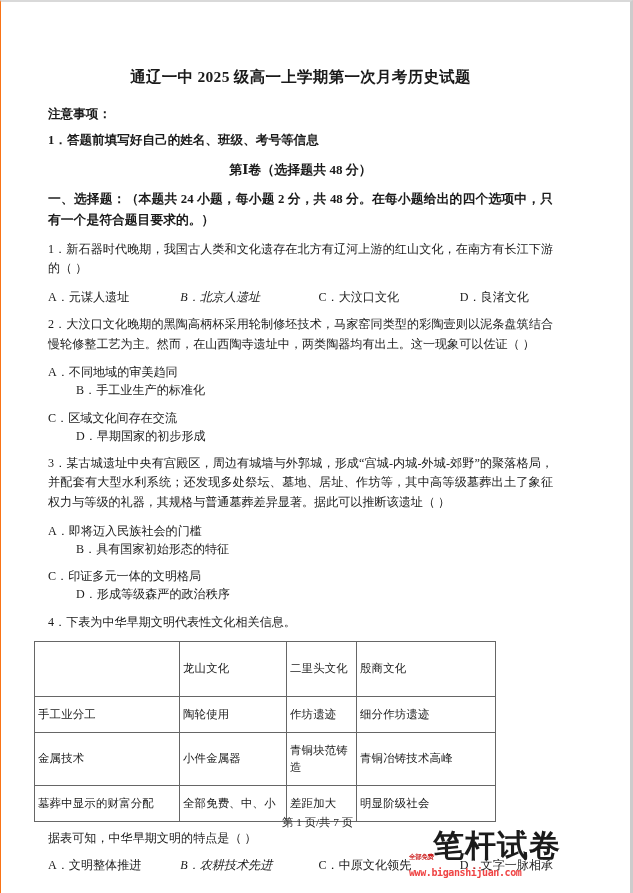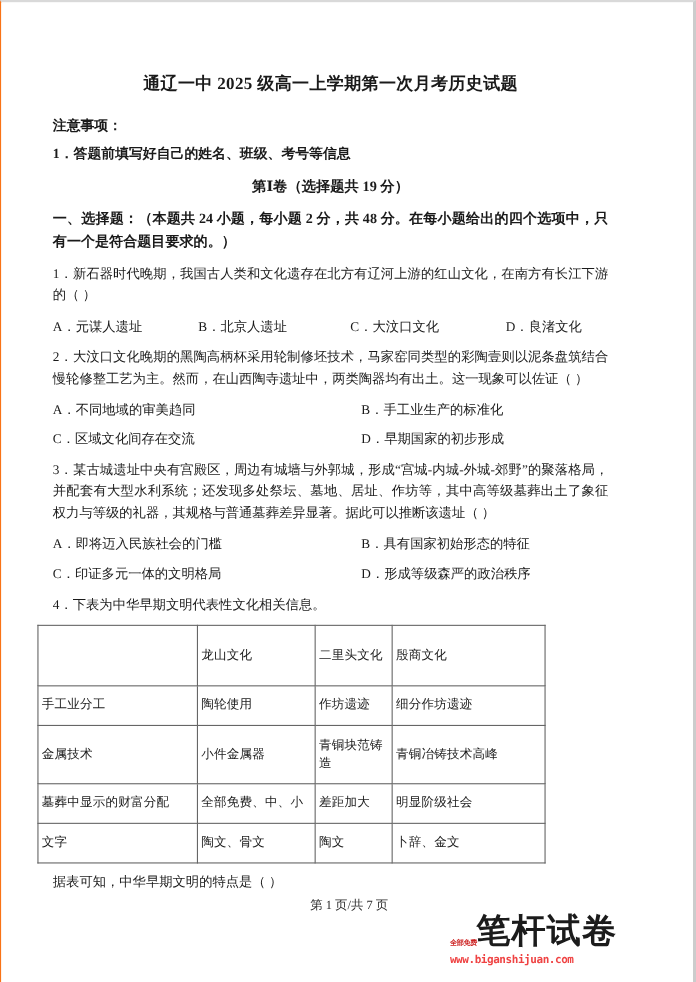--- a/index.html
+++ b/index.html
@@ -90,26 +90,26 @@
 
   .options {
     display: flex;
     font-size: 12.1px;
     line-height: 1.5;
     margin-top: 9px;
   }
   .options.cols4 > .opt { width: 25%; }
   .options.cols2 > .opt { width: 50%; }
   .options.cols2.indent-b > .opt:nth-child(2) { padding-left: 28px; box-sizing: border-box; }
-  .options.cols4 > .opt:nth-child(2) { padding-left: 6px; box-sizing: border-box; }
+  .options.cols4 > .opt:nth-child(2) { padding-left: 6px; box-sizing: border-box; font-style: italic; }
   .options.cols4 > .opt:nth-child(3) { padding-left: 18px; box-sizing: border-box; }
   .options.cols4 > .opt:nth-child(4) { padding-left: 33px; box-sizing: border-box; }
   .opt { white-space: nowrap; }
 
-  .options-stack .options { margin-top: 9px; }
+  .options-stack .options { margin-top: 9px; flex-direction: column; }
 
   
   .tbl-wrap {
     margin-top: 8px;
     margin-left: -14px;
     width: 505px;
   }
   table.info-table {
     border-collapse: collapse;
     width: 461px;
@@ -202,21 +202,21 @@
 
   <div class="content">
 
     <div class="doc-title">通辽一中 2025 级高一上学期第一次月考历史试题</div>
 
     <div class="notice-head">注意事项：</div>
 
     <div class="notice-item">1．答题前填写好自己的姓名、班级、考号等信息</div>
 
 
-    <div class="section-heading">第Ⅰ卷（选择题共 19 分）</div>
+    <div class="section-heading">第Ⅰ卷（选择题共 48 分）</div>
 
     <div class="part-instr">一、选择题：（本题共 24 小题，每小题 2 分，共 48 分。在每小题给出的四个选项中，只有一个是符合题目要求的。）</div>
 
     <div class="question">1．新石器时代晚期，我国古人类和文化遗存在北方有辽河上游的红山文化，在南方有长江下游的（    ）</div>
     <div class="options cols4">
       <div class="opt">A．元谋人遗址</div>
       <div class="opt">B．北京人遗址</div>
       <div class="opt">C．大汶口文化</div>
       <div class="opt">D．良渚文化</div>
     </div>
@@ -273,32 +273,32 @@
             <td>小件金属器</td>
             <td>青铜块范铸造</td>
             <td>青铜冶铸技术高峰</td>
           </tr>
           <tr class="norm-row">
             <td>墓葬中显示的财富分配</td>
             <td>全部免费、中、小</td>
             <td>差距加大</td>
             <td>明显阶级社会</td>
           </tr>
-          <tr class="norm-row">
-            <td>文字</td>
-            <td>陶文、骨文</td>
-            <td>陶文</td>
-            <td>卜辞、金文</td>
-          </tr>
         </tbody>
       </table>
     </div>
 
     <div class="after-table">据表可知，中华早期文明的特点是（    ）</div>
 
+    <div class="options cols4">
+      <div class="opt">A．文明整体推进</div>
+      <div class="opt">B．农耕技术先进</div>
+      <div class="opt">C．中原文化领先</div>
+      <div class="opt">D．文字一脉相承</div>
+    </div>
 
   </div>
 
   <div class="footer-page">第 1 页/共 7 页</div>
 
   <div class="watermark">
     <div class="wm-cn">笔杆试卷</div>
     <div class="wm-row">
       <span class="wm-free">全部免费</span>
       <span class="wm-url">www.biganshijuan.com</span>

